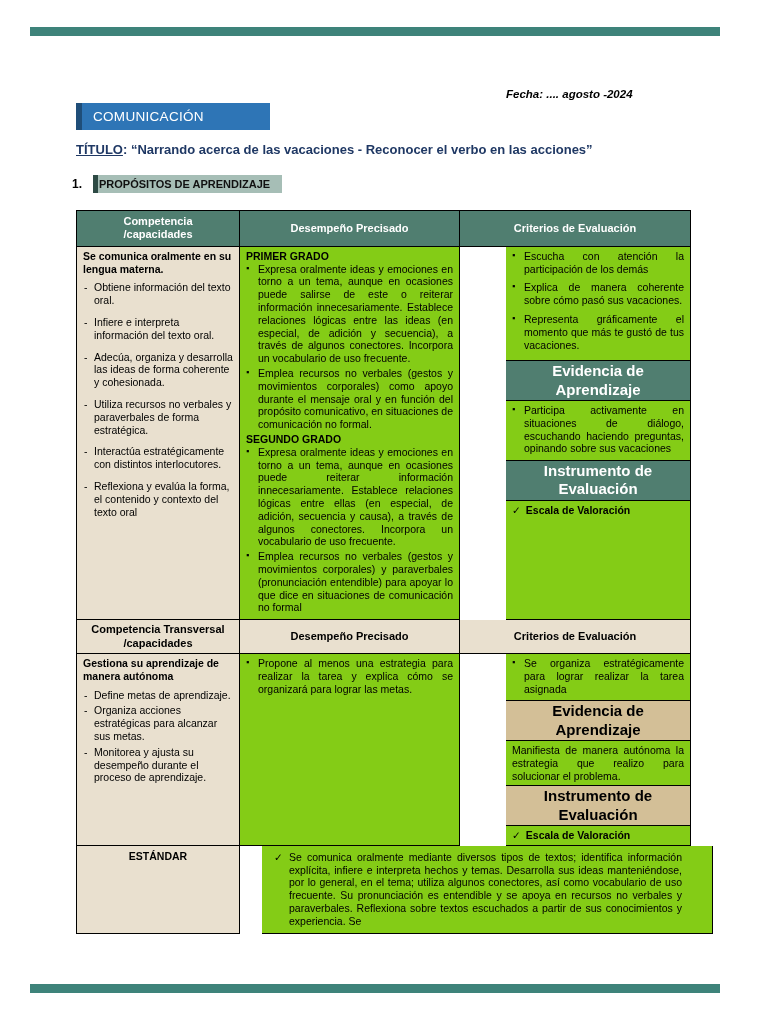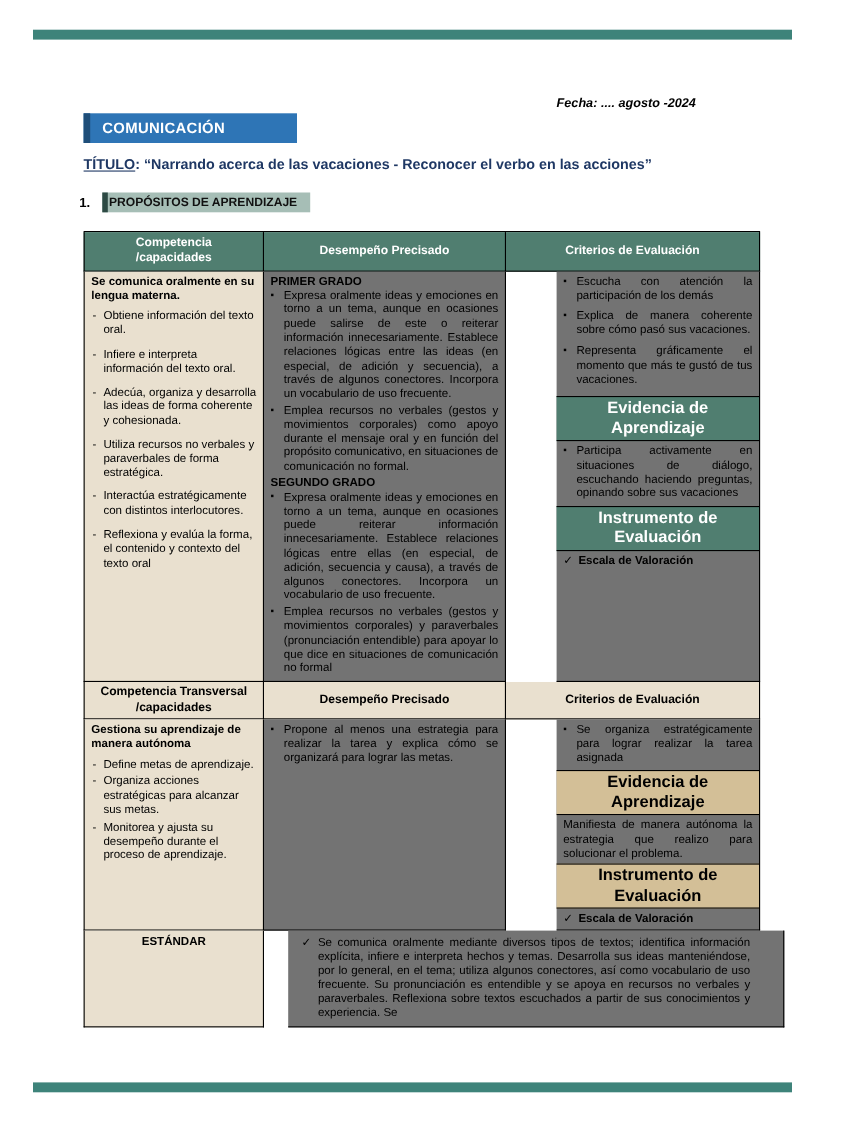--- a/index.html
+++ b/index.html
@@ -11,36 +11,36 @@
   .pborder.top { top:27px; }
   .pborder.bottom { top:984px; }
 
   .fecha { position:absolute; top:88px; left:506px; font-size:11.5px; font-weight:bold; font-style:italic; }
 
   .course {
     position:absolute; top:103px; left:76px; width:194px; height:27px;
     background:var(--course-blue,#2e75b6); border-left:6px solid var(--course-blue-dark,#1f4e79);
     display:flex; align-items:center; box-sizing:border-box; padding-left:11px;
   }
-  .course-text { color:#fff; font-weight:bold; font-size:13.5px; letter-spacing:0.3px; }
+  .course-text { color:#fff; font-weight:normal; font-size:13.5px; letter-spacing:0.3px; }
 
   .doc-title { position:absolute; top:142px; left:76px; width:640px; font-size:13px; font-weight:bold; color:var(--title-color,#1f3864); }
   .doc-title .u { text-decoration:underline;text-align:center; }
 
   .section-line { position:absolute; top:175px; left:72px; display:flex; align-items:center; }
   .section-num { font-weight:bold; font-size:12px; margin-right:11px; }
   .section-banner {
     background:var(--section-bg,#a6beb6); border-left:5px solid var(--section-edge,#2d4a44);
     padding:3px 12px 3px 1px; font-weight:bold; font-size:11px; color:#111;
   }
 
   .tbl { position:absolute; top:210px; left:76px; width:615px; border-top:1px solid #000; font-size:10.5px; line-height:1.22; }
   .row { display:grid; grid-template-columns:164px 220px 231px; }
   .row.row-est { grid-template-columns:164px 451px;gap:22px; }
-  .cell { border-right:1px solid #000; border-bottom:1px solid #000; box-sizing:border-box; padding:3px 6px; background:#737373; }
+  .cell { border-right:1px solid #000; border-bottom:1px solid #000; box-sizing:border-box; padding:3px 6px; background:#84cc16; }
   .row .cell:first-child { border-left:1px solid #000; }
 
   .th {
     background:var(--header-green,#507e70); color:#fff; font-weight:bold; font-size:11px;
     display:flex; align-items:center; justify-content:center; text-align:center; padding:4px 2px; min-height:26px;
   }
   .th2 {
     background:var(--panel-tan,#e9e0cf); color:#000; font-weight:bold; font-size:11px;
     display:flex; align-items:center; justify-content:center; text-align:center; padding:3px 2px; min-height:22px;
   }

